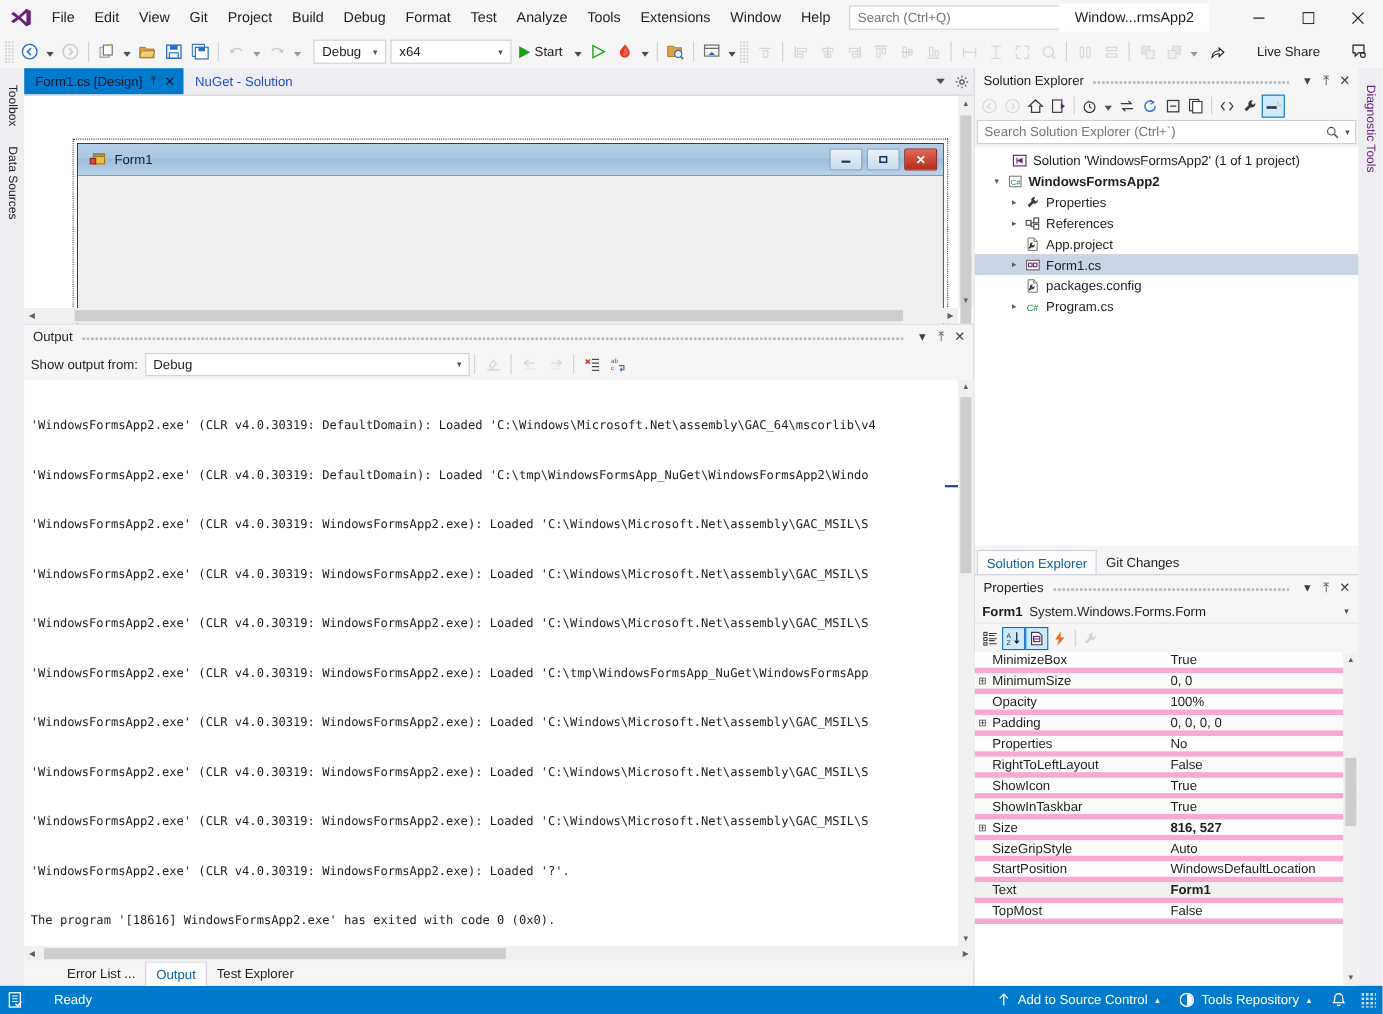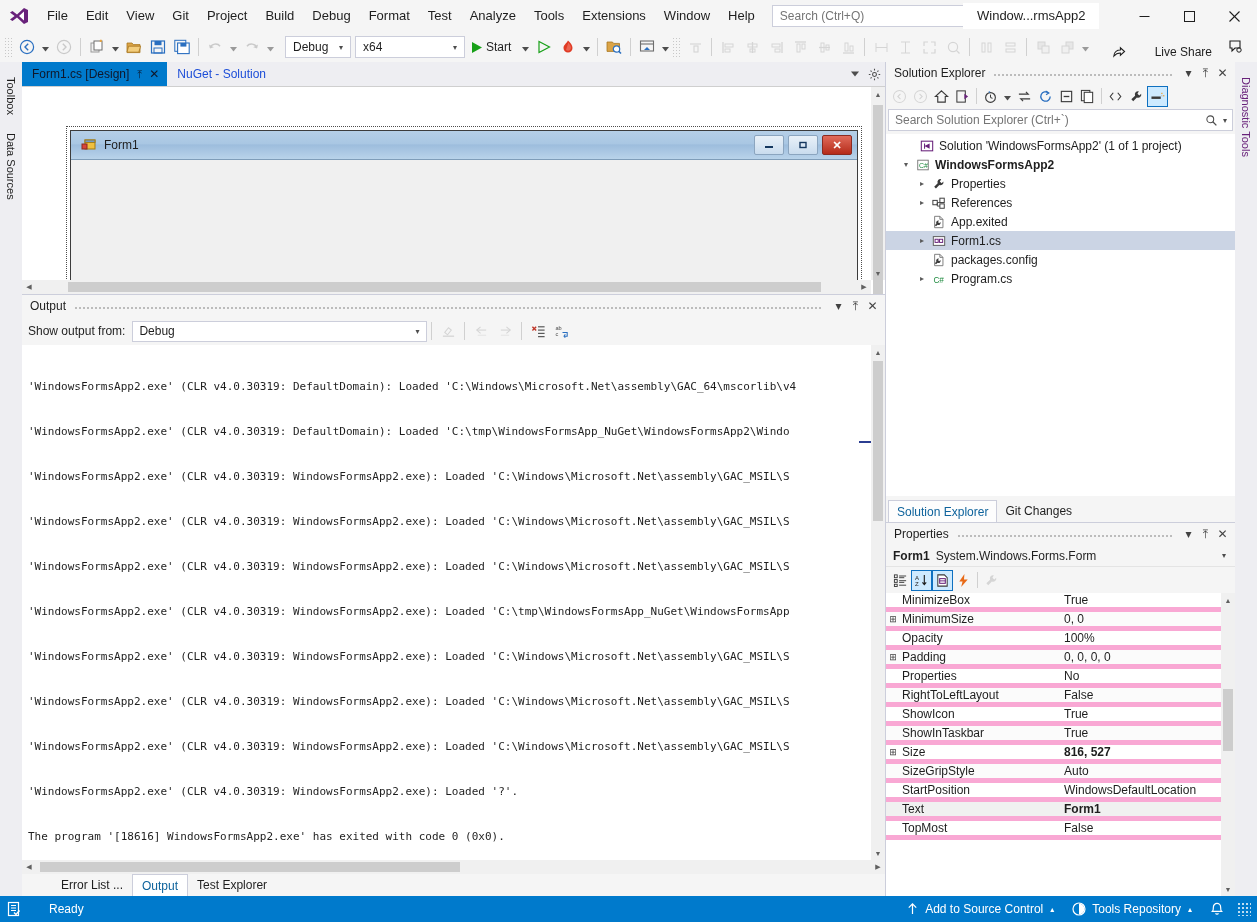--- a/index.html
+++ b/index.html
@@ -45,21 +45,21 @@
   .tb-sep { width:1px; height:18px; background:#d0d0d0; margin:0 4px; }
   .tb-drop { width:13px; height:24px; display:flex; align-items:flex-end; justify-content:center; padding-bottom:7px; cursor:default; }
   .tb-combo {
     height:22px; background:#fff; border:1px solid #cccedb; display:flex; align-items:center;
     padding:0 2px 0 7px; font-size:12px; margin:0 2px; cursor:default;
   }
   .tb-combo .cval { flex:1; white-space:nowrap; overflow:hidden; }
   .tb-combo .carrow { width:14px; text-align:center; color:#4d4d4d; font-size:8px; }
   .tb-start { display:flex; align-items:center; height:24px; padding:0 4px; cursor:default; }
   .tb-start .lbl { font-size:12px; margin:0 4px 0 3px; }
-  .liveshare { position:absolute; right:40px; display:flex; align-items:flex-end; height:24px; padding:0 5px; cursor:default;gap:24px; }
+  .liveshare { position:absolute; right:52px; display:flex; align-items:center; height:24px; padding:0 5px; cursor:default;gap:24px; }
   .liveshare .lbl { font-size:12px; margin-left:5px; }
   .fb-icon { position:absolute; right:8px; width:26px; height:24px; display:flex; align-items:center; justify-content:center; }
 
   
   .body-area { flex:1; display:flex; min-height:0; position:relative; }
 
   
   .left-rail { width:22px; background:#eeeef2; flex:0 0 22px; padding-top:8px; display:flex; flex-direction:column; align-items:center; }
   .rail-tab {
     writing-mode:vertical-rl; font-size:11px; color:#1e1e1e; padding:6px 3px; background:#eeeef2;
@@ -845,21 +845,21 @@
             <span class="tlbl">References</span>
           </div>
           <div class="tnode" style="padding-left:44px;">
             <span class="tico">
               <svg width="14" height="14" viewBox="0 0 16 16">
                   <path d="M3 1.5 h6 l3.5 3.5 v9.5 H3 Z" fill="#ffffff" stroke="#707070" stroke-width="1"></path>
                   <path d="M9 1.5 v3.5 h3.5" fill="none" stroke="#707070" stroke-width="1"></path>
                   <path d="M8 6.5 a2.4 2.4 0 0 0 -3 3.3 L3.3 11.6 l1.3 1.3 1.8 -1.8 a2.4 2.4 0 0 0 3.3 -3 L8.2 9.4 6.9 8.1 Z" fill="#3a3a3a"></path>
                 </svg>
             </span>
-            <span class="tlbl">App.exited</span>
+            <span class="tlbl">App.project</span>
           </div>
           <div class="tnode sel" style="padding-left:28px;">
             <span class="exp">▸</span>
             <span class="tico">
               <svg width="14" height="14" viewBox="0 0 16 16">
                   <rect x="1.5" y="3" width="13" height="10" fill="#ffffff" stroke="#5a5a5a" stroke-width="1.1"></rect>
                   <rect x="3.5" y="6" width="3.6" height="3.6" fill="none" stroke="#68217a" stroke-width="1.1"></rect>
                   <rect x="8.6" y="6" width="3.6" height="3.6" fill="none" stroke="#68217a" stroke-width="1.1"></rect>
                 </svg>
             </span>

